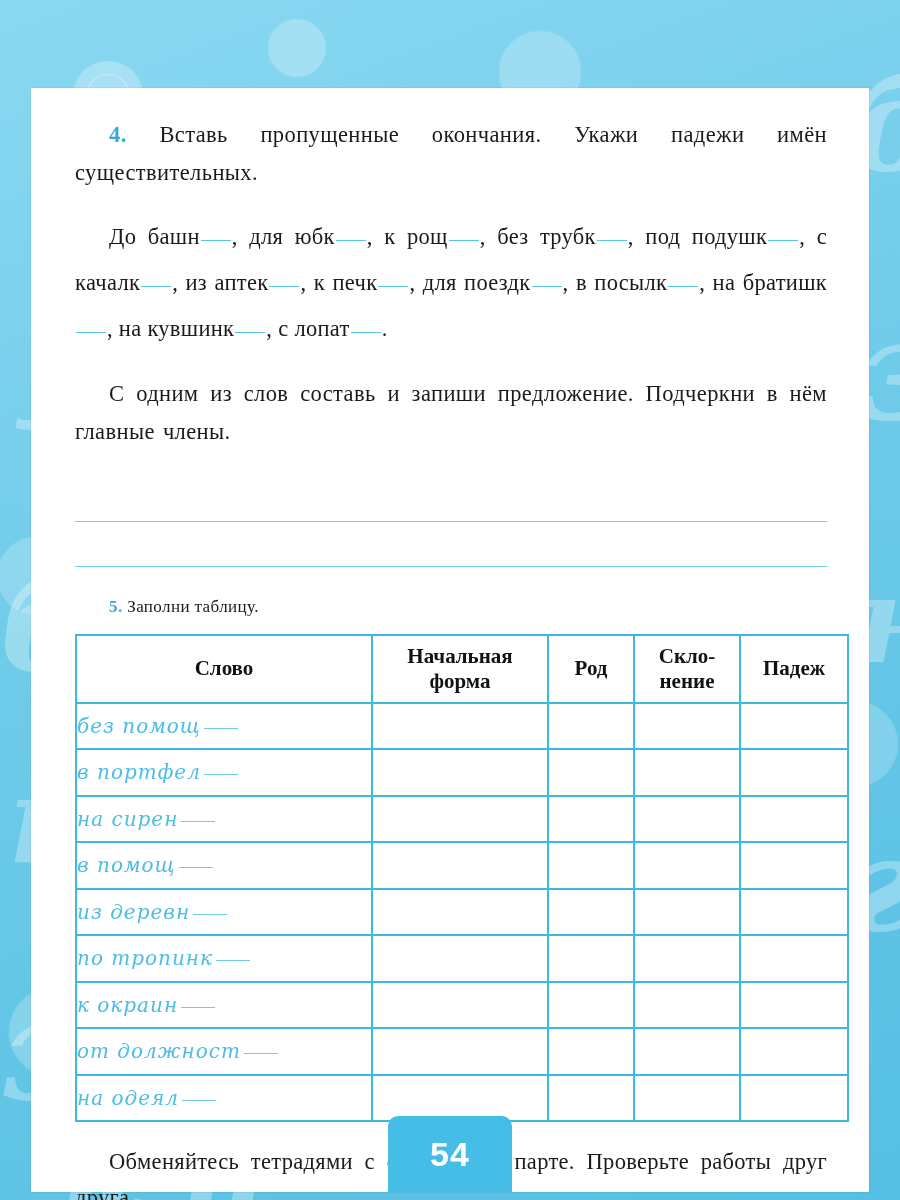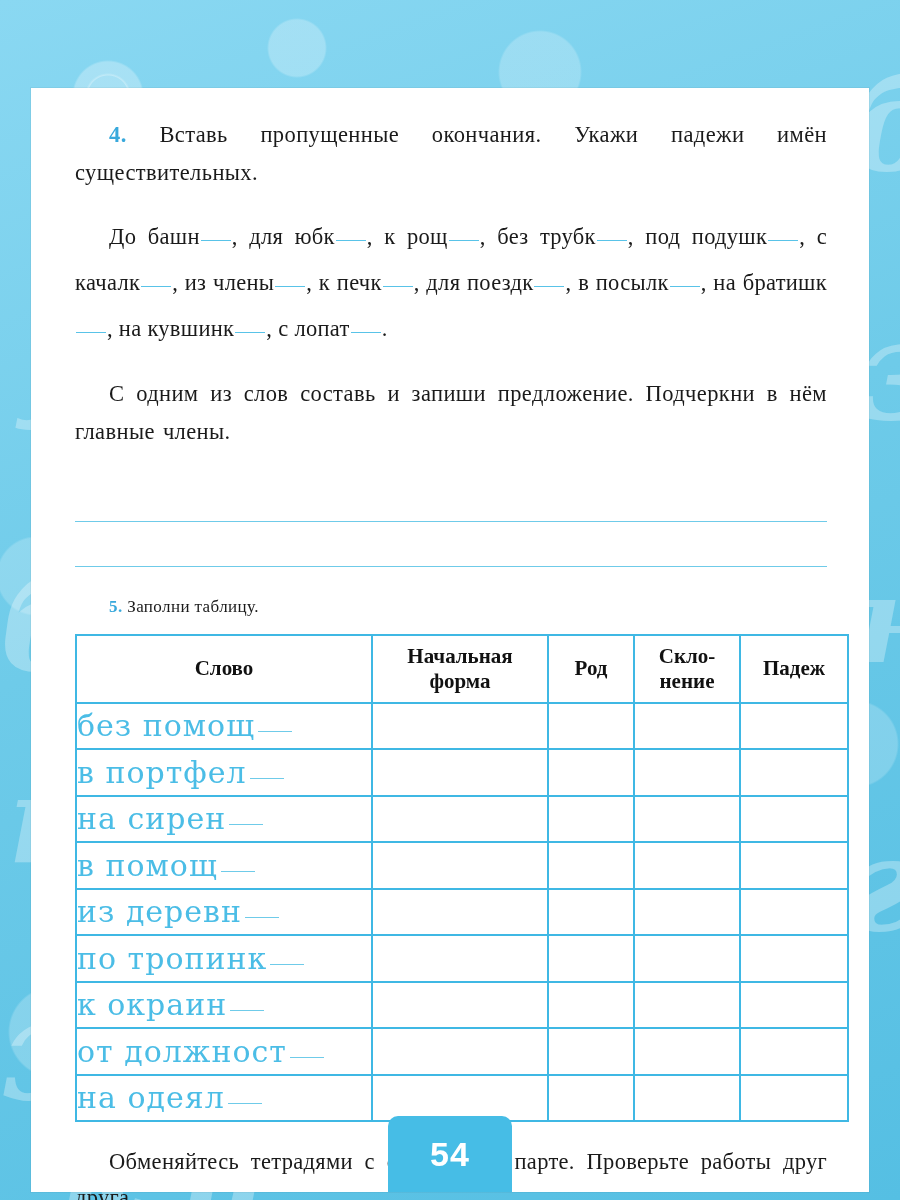--- a/index.html
+++ b/index.html
@@ -137,21 +137,22 @@
     text-align: center;
     vertical-align: middle;
   }
   table.grid td {
     height: 44.5px;
     vertical-align: middle;
   }
   td.word-cell {
     padding-left: 14px;
     font-family: "DejaVu Serif", serif;
-    font-size: 30px;
+    font-style: italic;
+    font-size: 20px;
     color: #4bbde6;
     white-space: nowrap;
     letter-spacing: 1px;
   }
   td.word-cell .tail {
     display: inline-block;
     width: 34px;
     border-bottom: 1.8px solid #6fcbe9;
     vertical-align: 4px;
     margin-left: 3px;
@@ -209,21 +210,21 @@
     <section>
       <p class="task indent"><span class="ex-num">4.</span> <span>Вставь пропущенные окончания. Укажи падежи имён существительных.</span></p>
 
       <p class="ex4-body">
         <span>До башн</span><span class="gap"></span>,
         <span>для юбк</span><span class="gap"></span>,
         <span>к рощ</span><span class="gap"></span>,
         <span>без трубк</span><span class="gap"></span>,
         <span>под подушк</span><span class="gap"></span>,
         <span>с качалк</span><span class="gap"></span>,
-        <span>из члены</span><span class="gap"></span>,
+        <span>из аптек</span><span class="gap"></span>,
         <span>к печк</span><span class="gap"></span>,
         <span>для поездк</span><span class="gap"></span>,
         <span>в посылк</span><span class="gap"></span>,
         <span>на братишк</span><span class="gap"></span>,
         <span>на кувшинк</span><span class="gap"></span>,
         <span>с лопат</span><span class="gap"></span>.
       </p>
 
       <p class="task indent after-body">С одним из слов составь и запиши предложение. Подчеркни в нём главные члены.</p>
 

